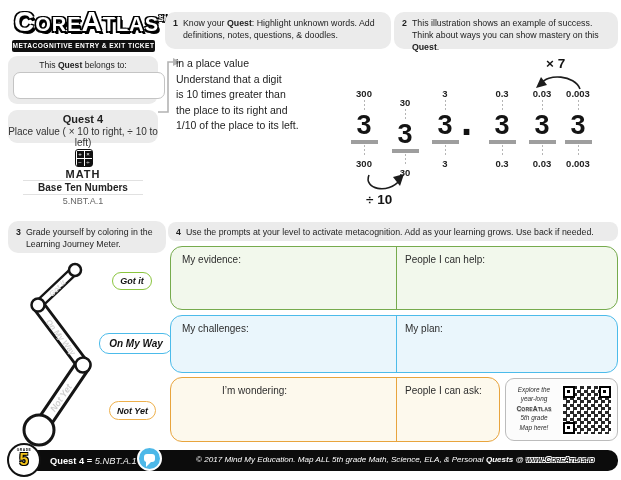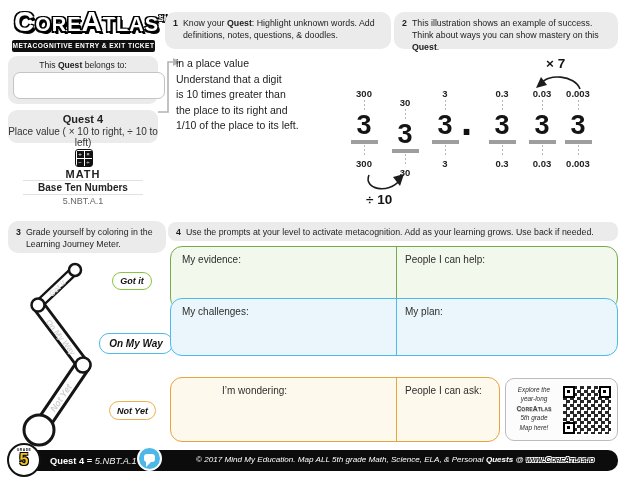--- a/index.html
+++ b/index.html
@@ -225,21 +225,21 @@
 
   <div class="pill" style="left:112px;top:272px;width:40px;height:18px;border:1.6px solid #8bc53f;font-size:9px;">Got it</div>
   <div class="pill" style="left:99px;top:333px;width:74px;height:21px;border:1.6px solid #4cbbea;font-size:10px;">On My Way</div>
   <div class="pill" style="left:109px;top:401px;width:47px;height:19px;border:1.6px solid #eeb04b;font-size:9px;">Not Yet</div>
 
   <div class="abs pbox" style="left:170px;top:246px;width:448px;height:64px;border:1.6px solid #76ab4d;background:#f2f8ec;">
     <div class="vdiv" style="left:225px;background:#76ab4d;"></div>
     <div class="plabel" style="left:11px;">My evidence:</div>
     <div class="plabel" style="left:234px;text-align:center;">People I can help:</div>
   </div>
-  <div class="abs pbox" style="left:170px;top:298px;width:448px;height:58px;border:1.6px solid #4cbbea;background:#eaf6fc;">
+  <div class="abs pbox" style="left:170px;top:315px;width:448px;height:58px;border:1.6px solid #4cbbea;background:#eaf6fc;">
     <div class="vdiv" style="left:225px;background:#4cbbea;"></div>
     <div class="plabel" style="left:11px;">My challenges:</div>
     <div class="plabel" style="left:234px;">My plan:</div>
   </div>
   <div class="abs pbox" style="left:170px;top:377px;width:330px;height:65px;border:1.6px solid #e8a43d;background:#fdf9ed;">
     <div class="vdiv" style="left:225px;background:#e8a43d;"></div>
     <div class="plabel" style="left:11px;margin-left:40px;">I’m wondering:</div>
     <div class="plabel" style="left:234px;">People I can ask:</div>
   </div>
 

